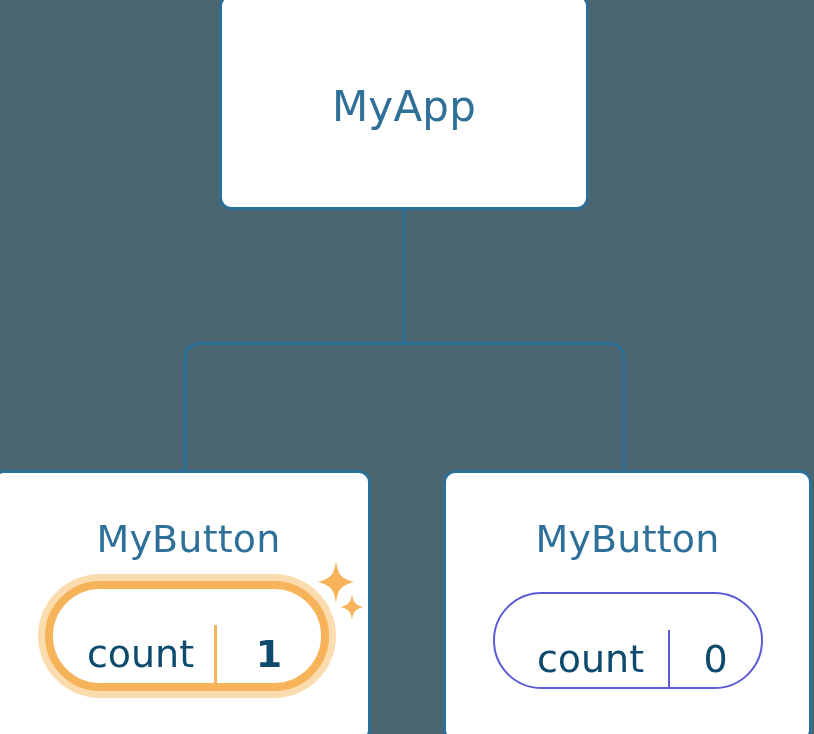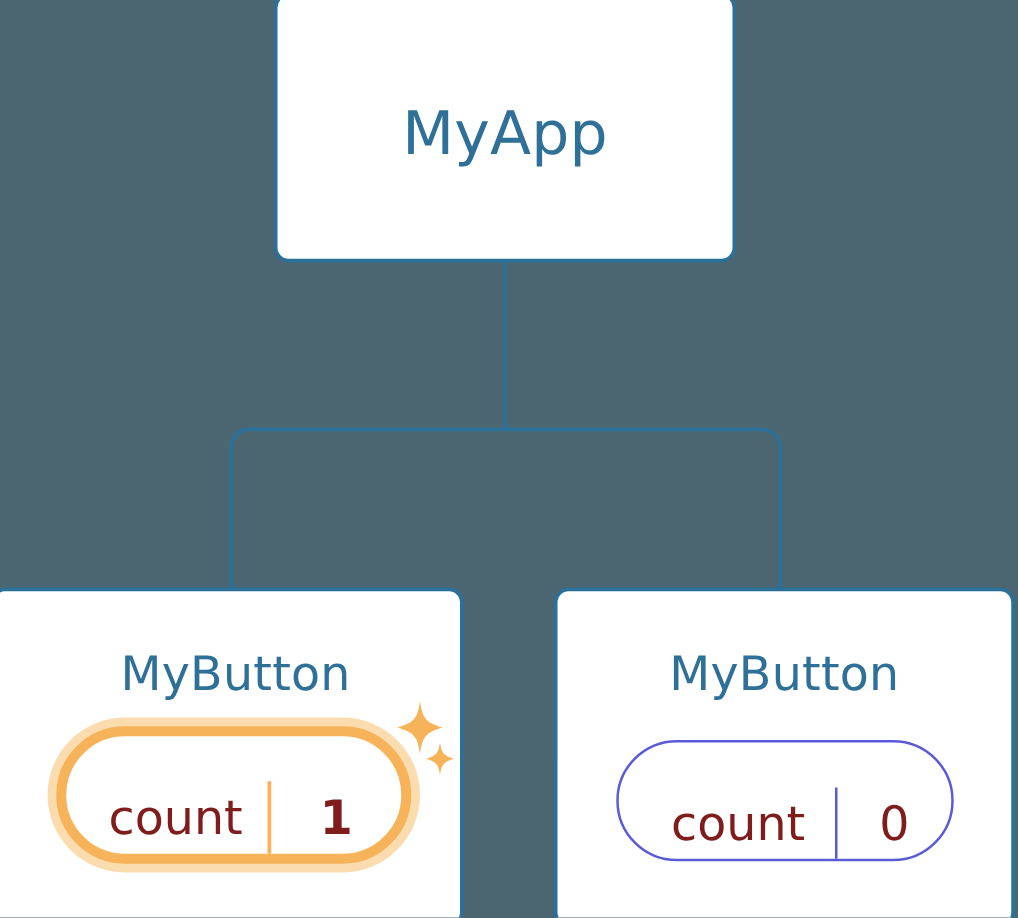--- a/index.html
+++ b/index.html
@@ -60,21 +60,21 @@
     position: absolute;
     left: 0;
     width: 100%;
     text-align: center;
     color: #2e7098;
     letter-spacing: 0.2px;
     white-space: nowrap;
   }
   #node-myapp .node-title {
     top: 85px;
-    font-size: 48px;
+    font-size: 42px;
     line-height: 50px;
   }
   #node-mybutton-left .node-title {
     top: 43px;
     left: 8px;
     width: 371px;
     font-size: 38px;
     line-height: 46px;
   }
   #node-mybutton-right .node-title {
@@ -96,21 +96,21 @@
     align-items: stretch;
     background: #ffffff;
     box-sizing: border-box;
   }
   .pill .pill-key,
   .pill .pill-val {
     display: flex;
     align-items: center;
     justify-content: center;
     box-sizing: border-box;
-    color: #7f1d1d;
+    color: #0c4a6e;
     white-space: nowrap;
     margin-top: 36px;
   }
 
   
   .pill.plain {
     width: 270px;
     height: 97px;
     border: 2px solid #5b5bd6;
     border-radius: 49px;

